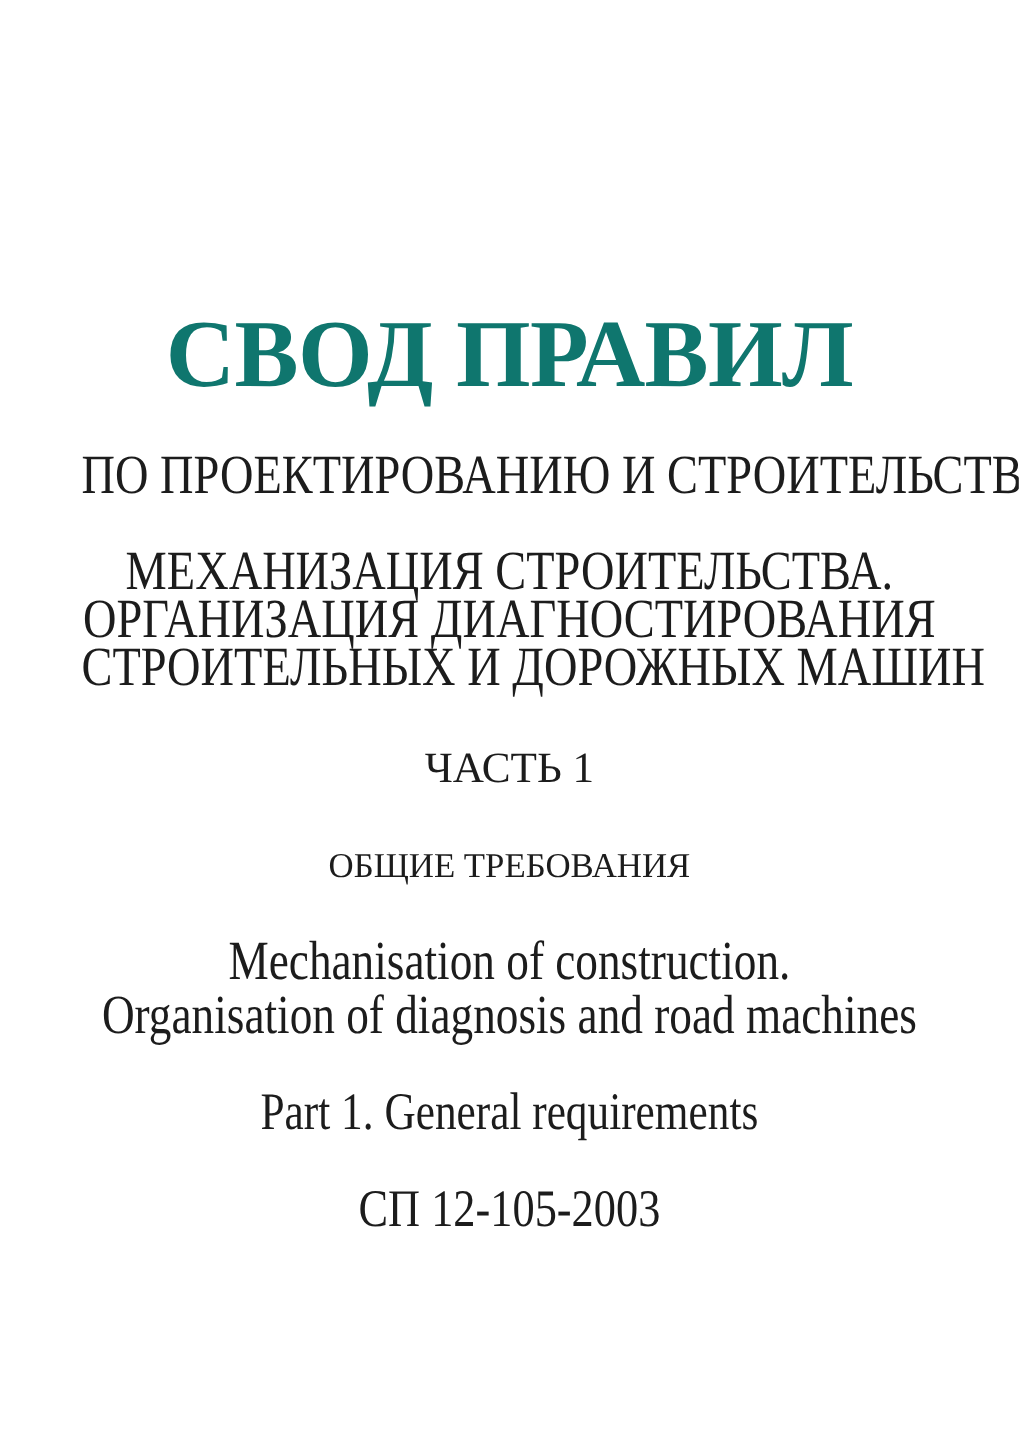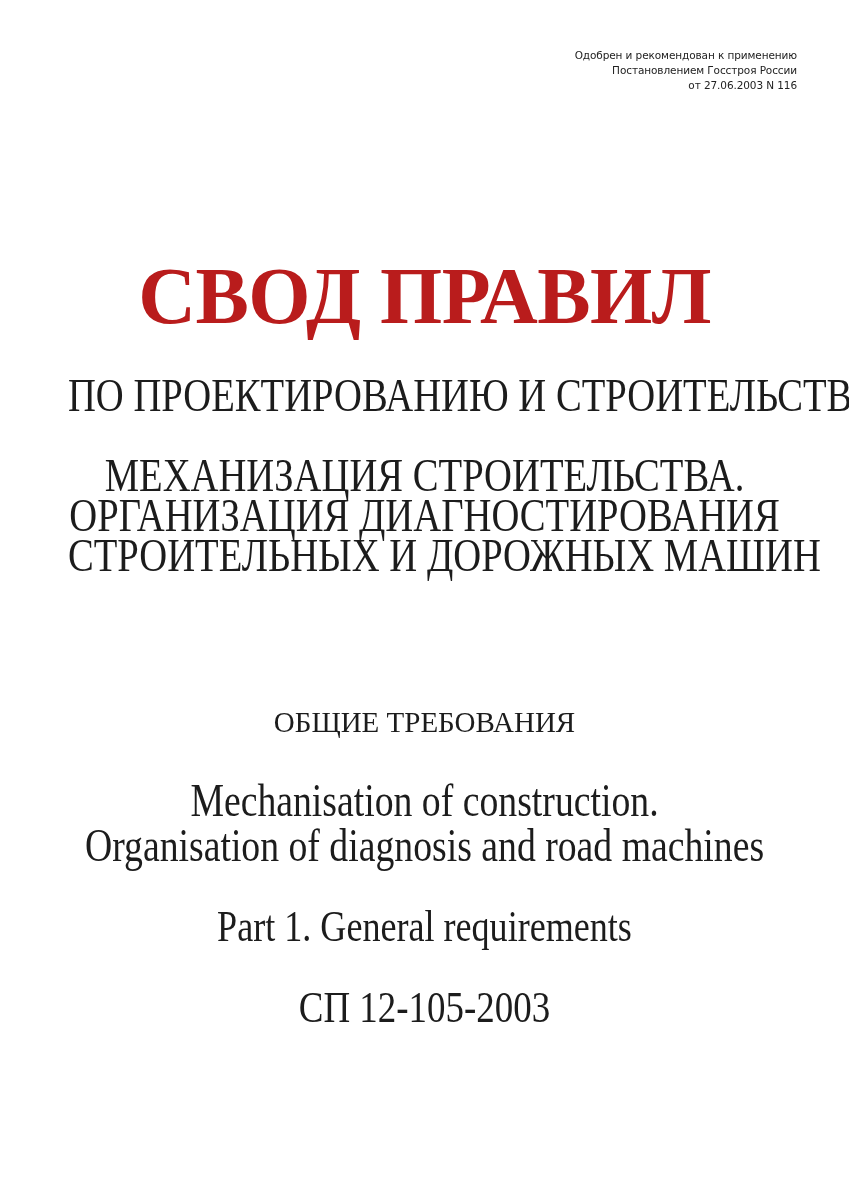--- a/index.html
+++ b/index.html
@@ -41,21 +41,21 @@
     font-family: "Liberation Serif", serif;
     white-space: nowrap;
     color: #1c1c1c;
   }
   .title {
     top: 256px;
     font-size: 80px;
     font-weight: bold;
     line-height: 80px;
     letter-spacing: -0.5px;
-    color: #b91c1c;
+    color: #0f766e;
   }
   .subtitle {
     top: 370px;
     font-size: 46px;
     line-height: 52px;
     transform: scaleX(0.84);
     transform-origin: center;
   }
   .mech {
     top: 456px;
@@ -96,36 +96,32 @@
     line-height: 44px;
     transform: scaleX(0.84);
     transform-origin: center;
   }
 </style>
 </head>
 <body>
 
 <div class="page">
 
-  <div class="approval">
-    <div>Одобрен и рекомендован к применению</div>
-    <div>Постановлением Госстроя России</div>
-    <div>от 27.06.2003 N 116</div>
-  </div>
 
   <div class="line title">СВОД ПРАВИЛ</div>
 
   <div class="line subtitle">ПО ПРОЕКТИРОВАНИЮ И СТРОИТЕЛЬСТВУ</div>
 
   <div class="line mech">
     <div>МЕХАНИЗАЦИЯ СТРОИТЕЛЬСТВА.</div>
     <div>ОРГАНИЗАЦИЯ ДИАГНОСТИРОВАНИЯ</div>
     <div>СТРОИТЕЛЬНЫХ И ДОРОЖНЫХ МАШИН</div>
   </div>
 
+  <div class="line part">ЧАСТЬ 1</div>
 
   <div class="line general">ОБЩИЕ ТРЕБОВАНИЯ</div>
 
   <div class="line english">
     <div>Mechanisation of construction.</div>
     <div>Organisation of diagnosis and road machines</div>
   </div>
 
   <div class="line part-en">Part 1. General requirements</div>
 

